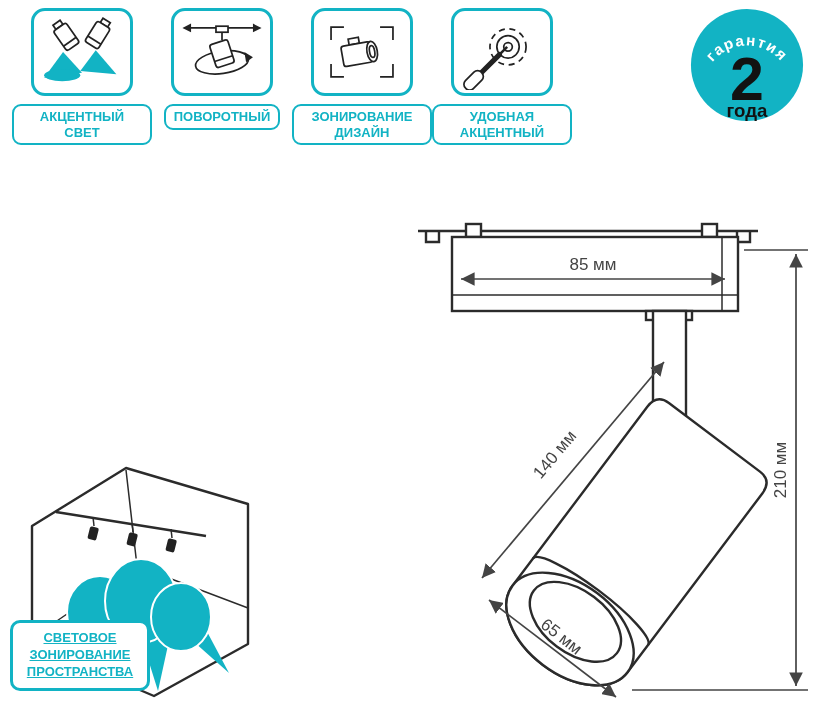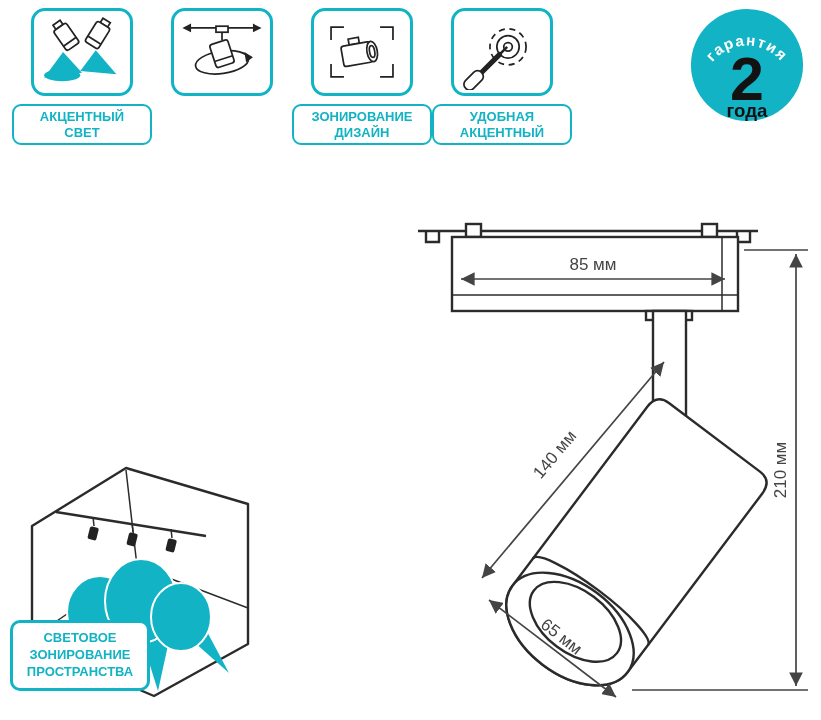--- a/index.html
+++ b/index.html
@@ -38,21 +38,21 @@
   .badge-svg { position:absolute; left:688px; top:6px; }
   .w-arc  { font-size:15.5px; font-weight:bold; fill:#ffffff; letter-spacing:1.5px;
             font-family:"Liberation Sans",sans-serif; }
   .w-num  { font-size:62px; font-weight:bold; fill:#121212; font-family:"Liberation Sans",sans-serif; }
   .w-unit { font-size:19px; font-weight:bold; fill:#121212; font-family:"Liberation Sans",sans-serif; }
   
   .zoning-pill {
     position:absolute; left:10px; top:620px; width:122px; box-sizing:content-box;
     border:3px solid var(--accent,#12b3c4); border-radius:10px; background:#fff;
     color:var(--accent,#12b3c4); font-weight:bold; font-size:13px; line-height:1.3;
-    text-align:center; padding:7px 6px;
+    text-align:center; padding:7px 6px;text-decoration:underline;
   }
 </style>
 </head>
 <body>
 
 <div class="canvas">
 
   <div class="features-row">
 
     <div class="feature-col">
@@ -85,20 +85,21 @@
           <rect x="43" y="14" width="14" height="7" class="icon-shape"></rect>
           <line x1="50" y1="21" x2="50" y2="30" class="icon-line"></line>
           <ellipse cx="50" cy="56" rx="31" ry="13" transform="rotate(-8 50 56)" class="icon-line"></ellipse>
           <g transform="translate(50,46) rotate(-18)">
             <rect x="-11" y="-14" width="22" height="28" rx="3" class="icon-shape"></rect>
             <line x1="-11" y1="6" x2="11" y2="6" class="icon-line"></line>
           </g>
           <polygon points="86,50 76,44 78,56" class="icon-solid"></polygon>
         </svg>
       </div>
+      <div class="feature-label">ПОВОРОТНЫЙ</div>
     </div>
 
     <div class="feature-col">
       <div class="feature-box">
         <svg viewBox="0 0 100 88" width="86" height="76">
           <path d="M14,30 L14,15 L29,15" class="icon-line" stroke-width="2.6"></path>
           <path d="M71,15 L86,15 L86,30" class="icon-line" stroke-width="2.6"></path>
           <path d="M86,58 L86,73 L71,73" class="icon-line" stroke-width="2.6"></path>
           <path d="M29,73 L14,73 L14,58" class="icon-line" stroke-width="2.6"></path>
           <g transform="translate(47,46) rotate(-10)">

